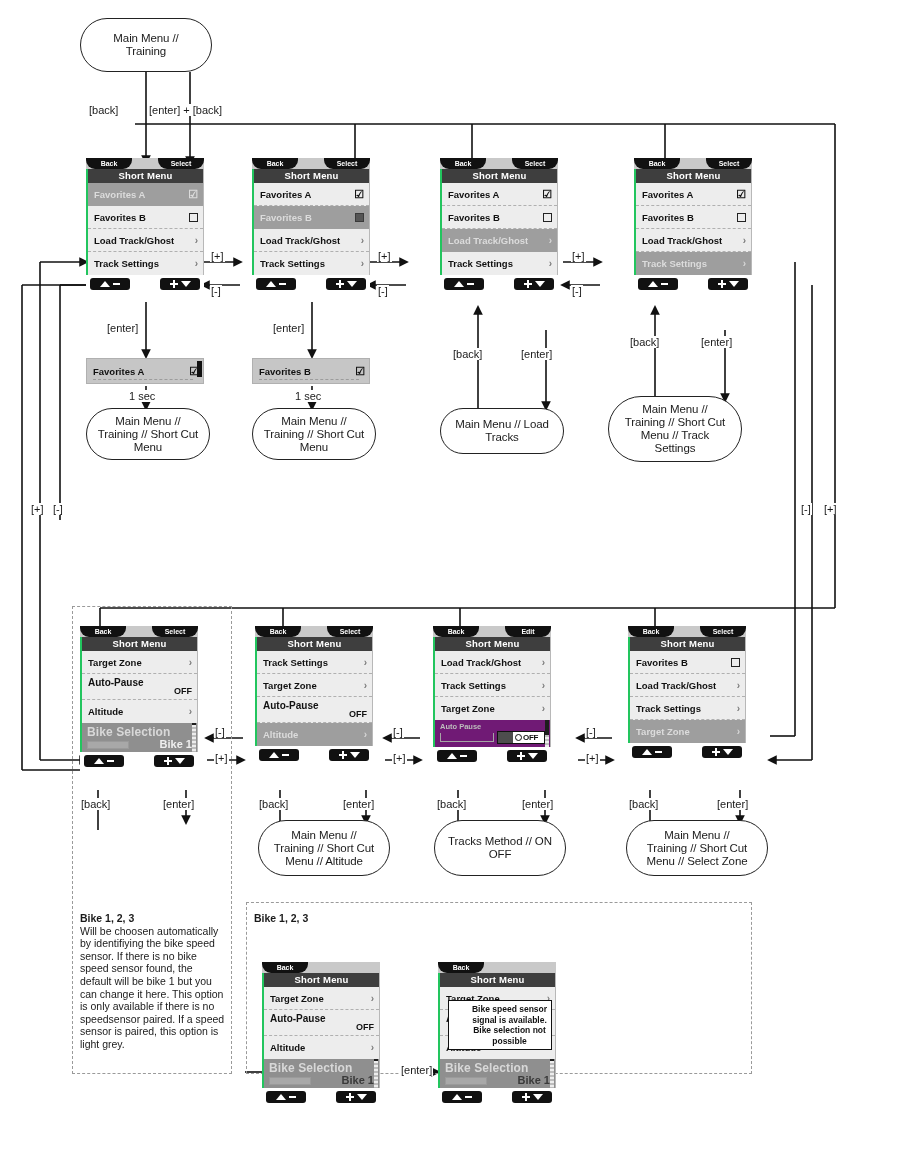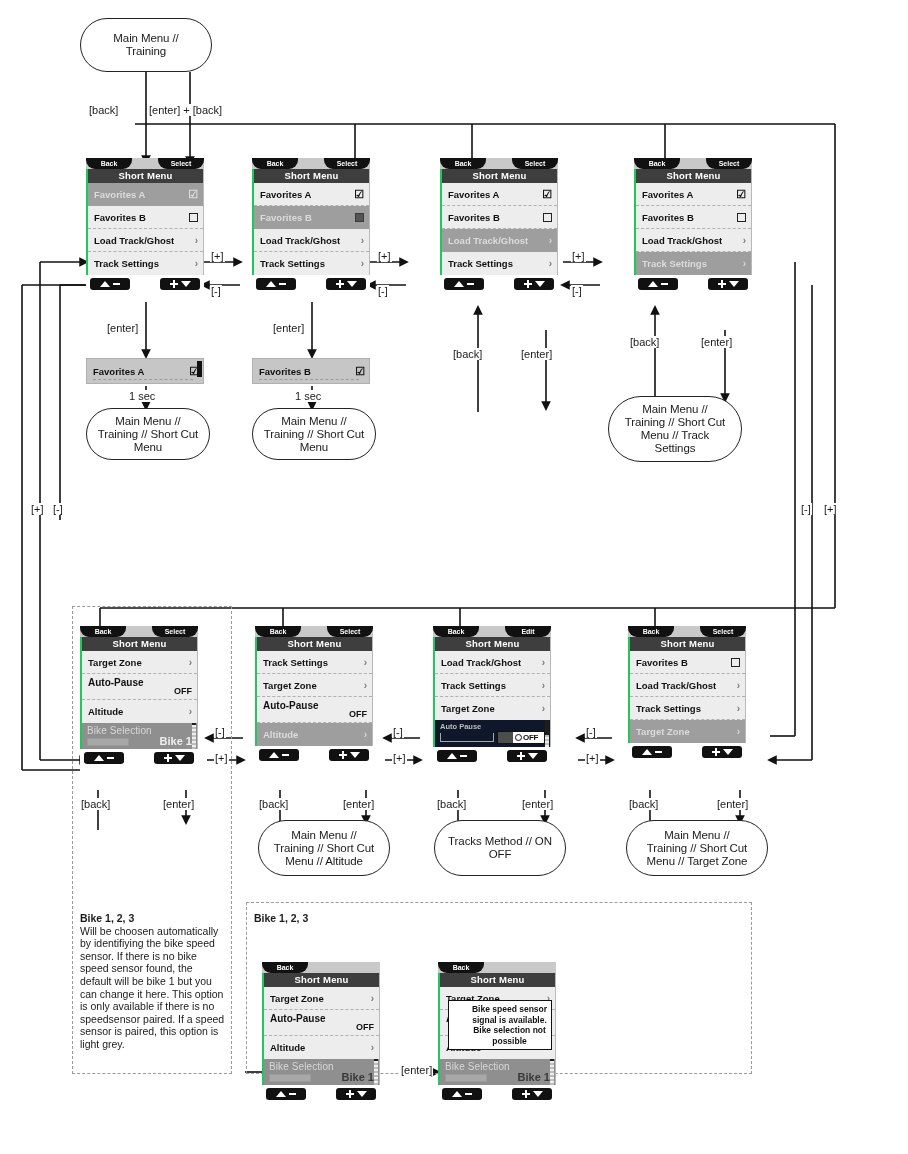--- a/index.html
+++ b/index.html
@@ -108,28 +108,28 @@
   .cbox { width:9px; height:9px; border:1.2px solid #222; display:inline-block; }
   .ctick { font-size:11px; line-height:9px; font-weight:bold; }
 
   
   .row.two { flex-direction:column; align-items:stretch; justify-content:center; height:26px; padding:0 5px 0 6px; }
   .row.two .l1 { font-size:10px; font-weight:bold; }
   .row.two .l2 { text-align:right; font-size:9px; font-weight:bold; margin-top:-2px; }
 
   
   .bikeblk { background:#8f8f8f; padding:2px 5px 3px 5px; }
-  .bikeblk .bl { color:#d8d8d8; font-size:10px; font-weight:normal; letter-spacing:0.1px; }
+  .bikeblk .bl { color:#d8d8d8; font-size:12px; font-weight:bold; letter-spacing:0.1px; }
   .bikeblk .br { display:flex; align-items:flex-end;gap:27px; }
   .bikeblk .bar { flex:1; height:8px; background:#a8a8a8; border:1px solid #9a9a9a; margin-right:4px; }
   .bikeblk .bv { color:#efefef; font-size:11px; font-weight:bold; line-height:10px; }
   .bikeblk.grey .bv { color:#3a3a3a; }
 
   
-  .togblk { background:#0f172a; padding:2px 5px 3px 5px; }
+  .togblk { background:#701a75; padding:2px 5px 3px 5px; }
   .togblk .tl { color:#bdbdbd; font-size:7.5px; font-weight:bold; }
   .togblk .tr { display:flex; align-items:center; }
   .togblk .bar { flex:1; height:9px; border:1px solid #a5a5a5; border-top:none; margin-right:3px; }
   .toggle {
     width:48px; height:13px; background:#fff; border:1.4px solid #111;
     display:flex; align-items:center; font-size:8px; font-weight:bold; color:#111;
   }
   .toggle .knob { width:15px; height:100%; background:#4d4d4d; }
   .toggle .circ { width:7px; height:7px; border:1.3px solid #111; border-radius:50%; margin-left:2px; }
   .toggle .tt { margin-left:1px; letter-spacing:-0.3px; }
@@ -474,20 +474,26 @@
       <span>Menu</span>
     </div>
   </div>
   <div class="node" style="left:252px; top:408px; width:124px; height:52px;">
     <div>
       <span>Main Menu //</span>
       <span>Training // Short Cut</span>
       <span>Menu</span>
     </div>
   </div>
+  <div class="node" style="left:440px; top:408px; width:124px; height:46px;">
+    <div>
+      <span>Main Menu // Load</span>
+      <span>Tracks</span>
+    </div>
+  </div>
   <div class="node" style="left:608px; top:396px; width:134px; height:66px;">
     <div>
       <span>Main Menu //</span>
       <span>Training // Short Cut</span>
       <span>Menu // Track</span>
       <span>Settings</span>
     </div>
   </div>
 
   <div class="elabel" style="left:30px; top:503px;">[+]</div>
@@ -694,21 +700,21 @@
   <div class="node" style="left:434px; top:820px; width:132px; height:56px;">
     <div>
       <span>Tracks Method // ON</span>
       <span>OFF</span>
     </div>
   </div>
   <div class="node" style="left:626px; top:820px; width:142px; height:56px;">
     <div>
       <span>Main Menu //</span>
       <span>Training // Short Cut</span>
-      <span>Menu // Target Zone</span>
+      <span>Menu // Select Zone</span>
     </div>
   </div>
 
   <div class="anntext" style="left:80px; top:912px; width:146px;">
     <b>Bike 1, 2, 3</b><br>
     <span>Will be choosen automatically by identifiying the bike speed sensor. If there is no bike speed sensor found, the default will be bike 1 but you can change it here. This option is only available if there is no speedsensor paired. If a speed sensor is paired, this option is light grey.</span>
   </div>
 
   <div class="anntext" style="left:254px; top:912px; width:490px;">
     <b>Bike 1, 2, 3</b><br>

